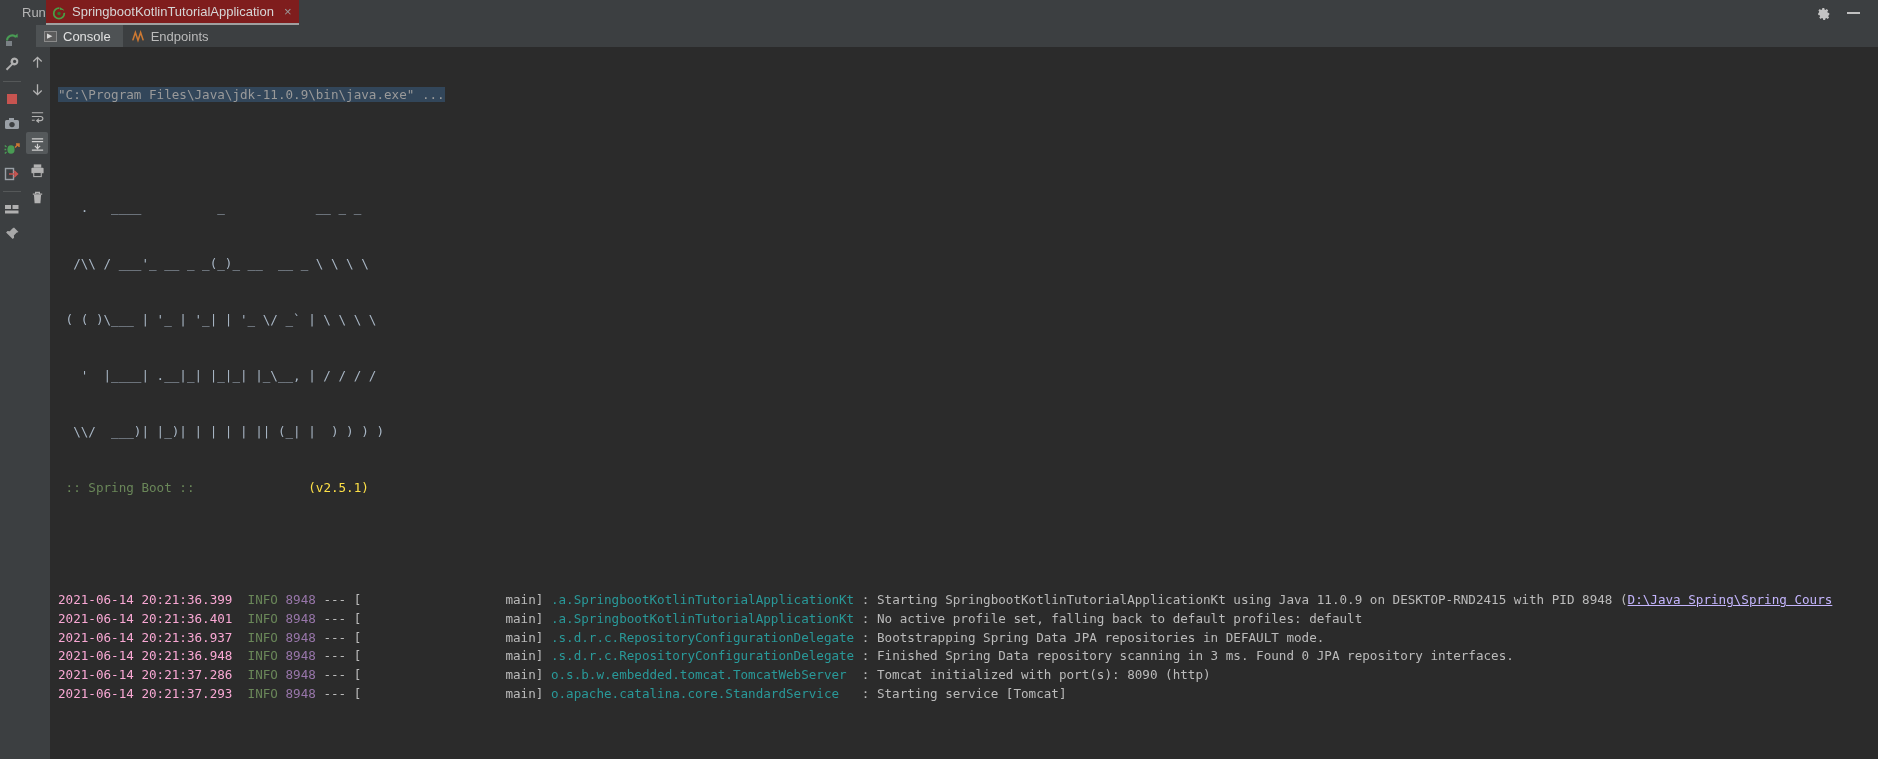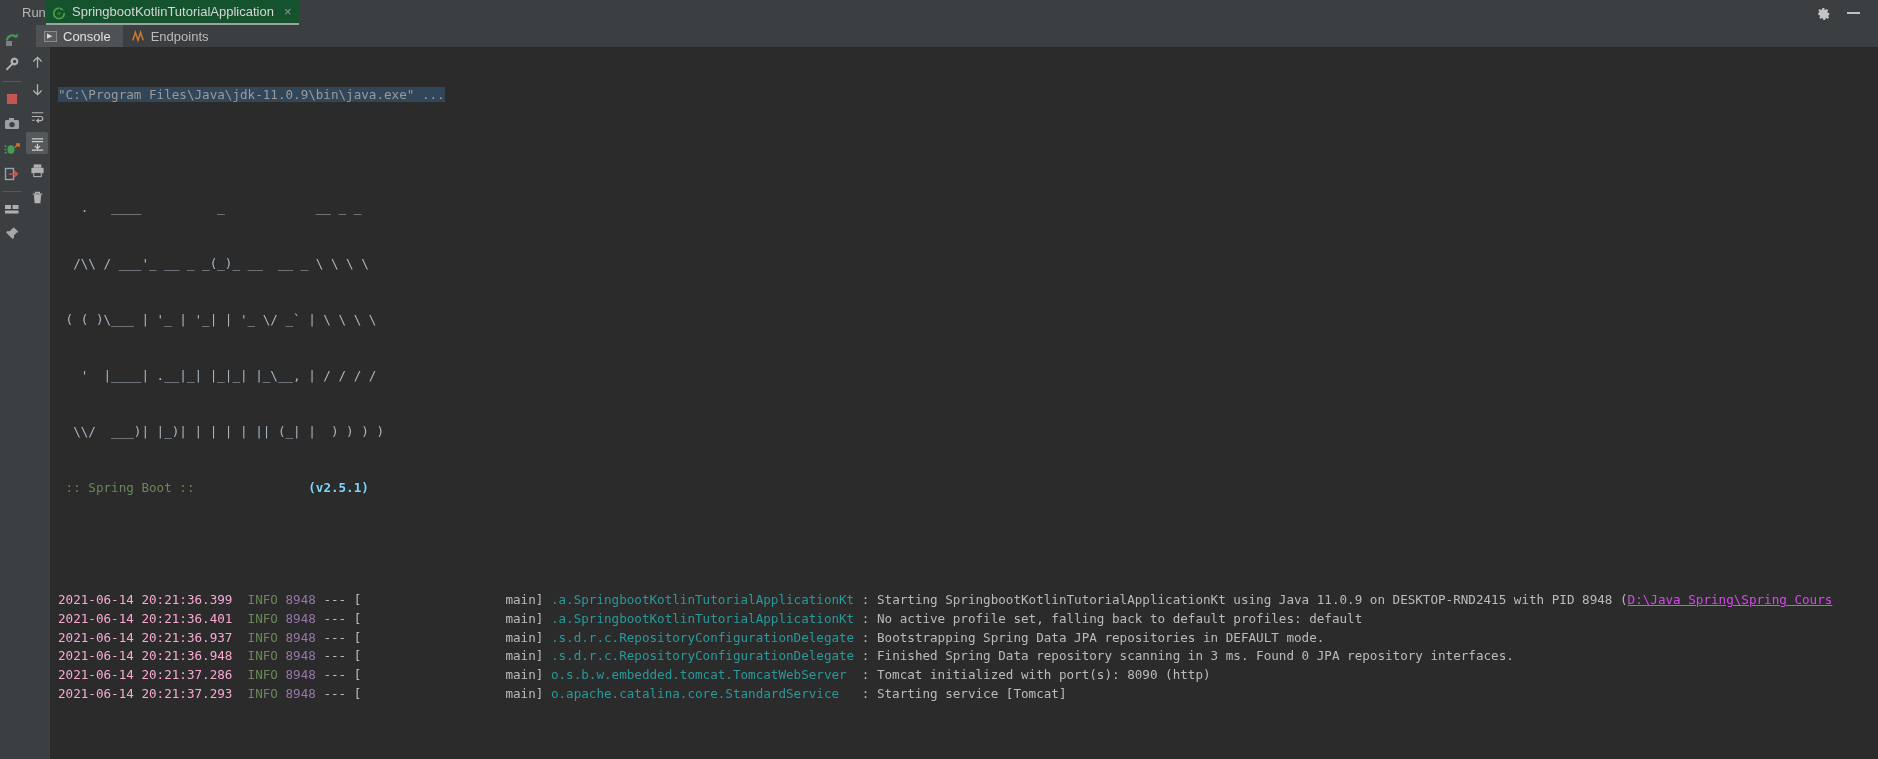--- a/index.html
+++ b/index.html
@@ -17,21 +17,21 @@
     background: #3c3f41;
     display: flex; align-items: center;
   }
   .run-label {
     color: #b5b5b5; font-family: "Liberation Sans", sans-serif;
     font-size: 13px; padding-left: 22px; width: 40px;
   }
   .tab-chip {
     display: flex; align-items: center; height: 25px;
     padding: 0 8px 0 6px; margin-left: 6px;
-    background: #14532d;
+    background: #7f1d1d;
     border-bottom: 2px solid #a0a0a0;
   }
   .tab-chip .tab-title {
     color: #d6d6d6; font-family: "Liberation Sans", sans-serif;
     font-size: 13px; margin-left: 6px;
   }
   .tab-close {
     color: #9a9a9a; font-size: 13px; margin-left: 10px;
     font-family: "Liberation Sans", sans-serif;
   }
@@ -108,29 +108,29 @@
     font-size: 12.6px;
     line-height: 18.7px;
     white-space: pre;
     padding-top: 2px;
   }
   .line { height: 18.7px; padding-left: 8px; }
   .cmdline { color: #9a9a9a; }
   .cmdline .sel { background: #32465a; }
   .banner { color: #a9b7c6; }
   .bootname { color: #6a8759; }
-  .bootver  { color: #7dd3fc; font-weight: bold; }
+  .bootver  { color: #fde047; }
   .ts    { color: #f9a8d4; }
   .lvl-info { color: #6a8759; }
   .pid   { color: #9876aa; }
   .dashes{ color: #bbbbbb; }
   .thread{ color: #bbbbbb; }
   .logger{ color: #299999; }
   .msg   { color: #bbbbbb; }
-  .link  { color: #d946ef; text-decoration: underline; }
+  .link  { color: #c4b5fd; text-decoration: underline; }
 </style>
 </head>
 <body>
 
 <div class="titlebar">
   <span class="run-label">Run:</span>
 
   <div class="tab-chip">
     <span class="spring-leaf">
       <svg width="14" height="14" viewBox="0 0 16 16">

